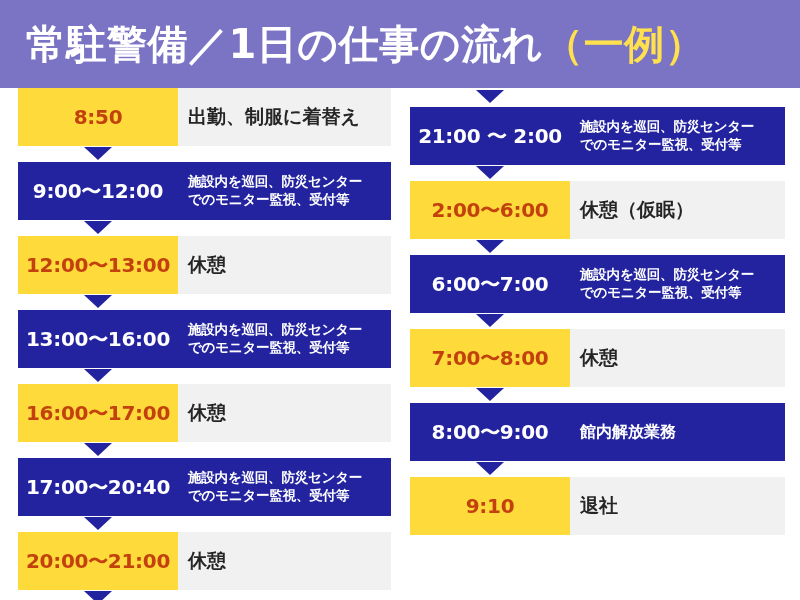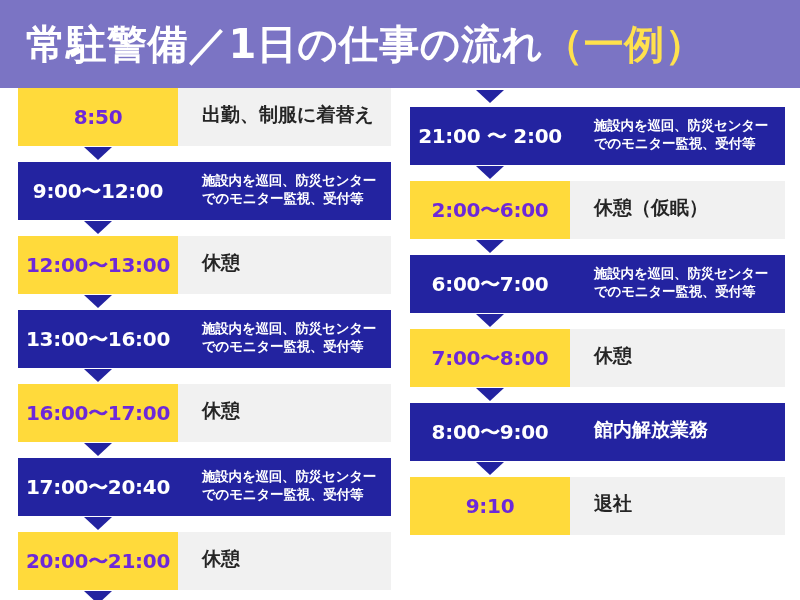--- a/index.html
+++ b/index.html
@@ -87,33 +87,32 @@
     font-size: 20px;
     font-weight: bold;
     letter-spacing: -0.3px;
     box-sizing: border-box;
     white-space: nowrap;
   }
   .row .desc {
     flex: 1 1 auto;
     display: flex;
     align-items: center;
-    padding-left: 24px;
+    padding-left: 10px;
     padding-right: 6px;
     box-sizing: border-box;
-    font-family: Liberation Mono, monospace;
   }
   .desc-text {
     line-height: 1.25;
   }
 
   
   .row.yellow .time {
     background: #ffda3b;
-    color: #6d28d9;
+    color: #c2410c;
   }
   .row.yellow .desc {
     background: #f1f1f1;
   }
   .row.yellow .desc-text {
     color: #252525;
     font-size: 19px;
     font-weight: bold;
   }
 
@@ -123,21 +122,21 @@
   }
   .row.navy .time {
     background: #2323a0;
     color: #ffffff;
   }
   .row.navy .desc {
     background: #2323a0;
   }
   .row.navy .desc-text {
     color: #ffffff;
-    font-size: 19px;
+    font-size: 16px;
     font-weight: bold;
   }
   .row.navy .desc-text.small {
     font-size: 13.5px;
     line-height: 1.3;
     letter-spacing: -0.2px;
   }
 
   
   .arrow-wrap {

